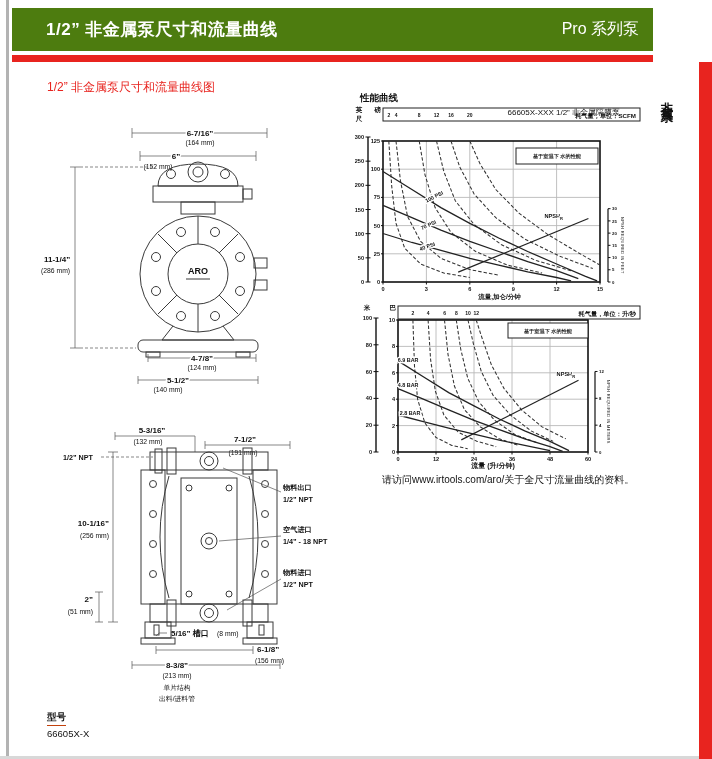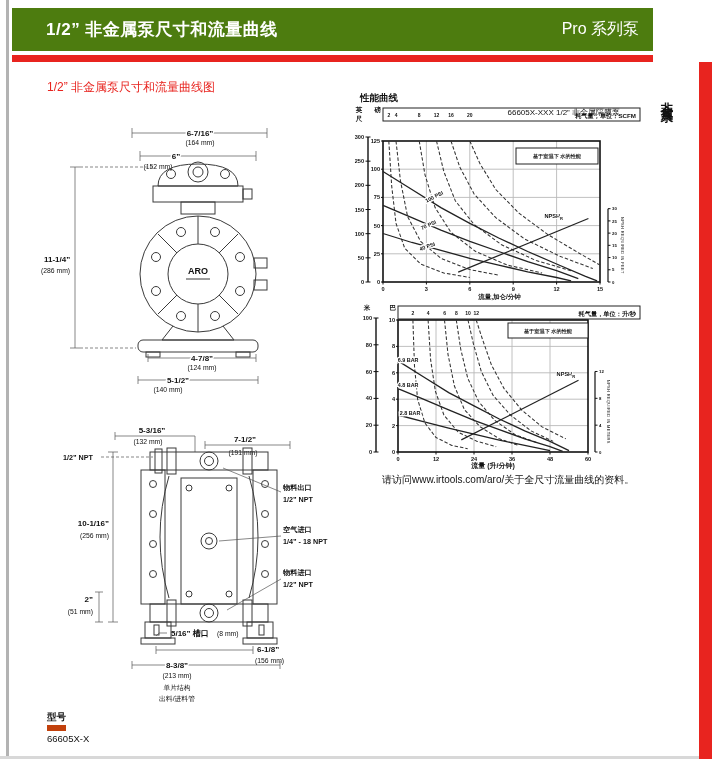--- a/index.html
+++ b/index.html
@@ -15,21 +15,21 @@
   .topbar .t2{font-size:16px;font-weight:normal;}
   .red-rule{left:12px;top:55px;width:641px;height:7px;background:#e8241f;}
   .side-red{left:699px;top:62px;width:13px;height:697px;background:#e8241f;}
   .side-tab{left:658px;top:92px;writing-mode:vertical-rl;font-size:12.5px;font-weight:bold;
             letter-spacing:3px;color:#111;}
   .section-title{left:47px;top:79px;color:#e8241f;font-size:12px;font-weight:normal;text-align:right;}
   .chart-title{left:360px;top:92px;width:260px;font-size:9.5px;font-weight:bold;}
   .chart-sub{left:360px;top:107px;width:260px;text-align:right;font-size:8px;}
   .flow-note{left:382px;top:473px;font-size:10px;}
   .model{left:47px;top:711px;font-size:9.5px;}
-  .model .lbl{font-weight:bold;border-bottom:6px solid #c2410c;display:inline-block;padding-bottom:1px;}
+  .model .lbl{font-weight:bold;border-bottom:1px solid #c2410c;display:inline-block;padding-bottom:1px;}
   .model .val{margin-top:2px;}
   svg text{font-family:"Liberation Sans","DejaVu Sans",sans-serif;fill:#111;stroke:none;}
   .dwg line,.dwg path,.dwg rect,.dwg circle,.dwg polyline{stroke:#3a3a3a;fill:none;stroke-width:1;}
   .dwg .dim{stroke:#555;stroke-width:.7;}
   .dwg .dash{stroke-dasharray:3 2;stroke-width:.7;stroke:#555;}
   .dlab{font-size:8px;font-weight:bold;}
   .dmm{font-size:6.8px;}
   .clab{font-size:7.2px;font-weight:bold;}
   .wbg{paint-order:stroke;stroke:#fff !important;stroke-width:3px;}
   .logo{font-size:9px;font-weight:bold;}

